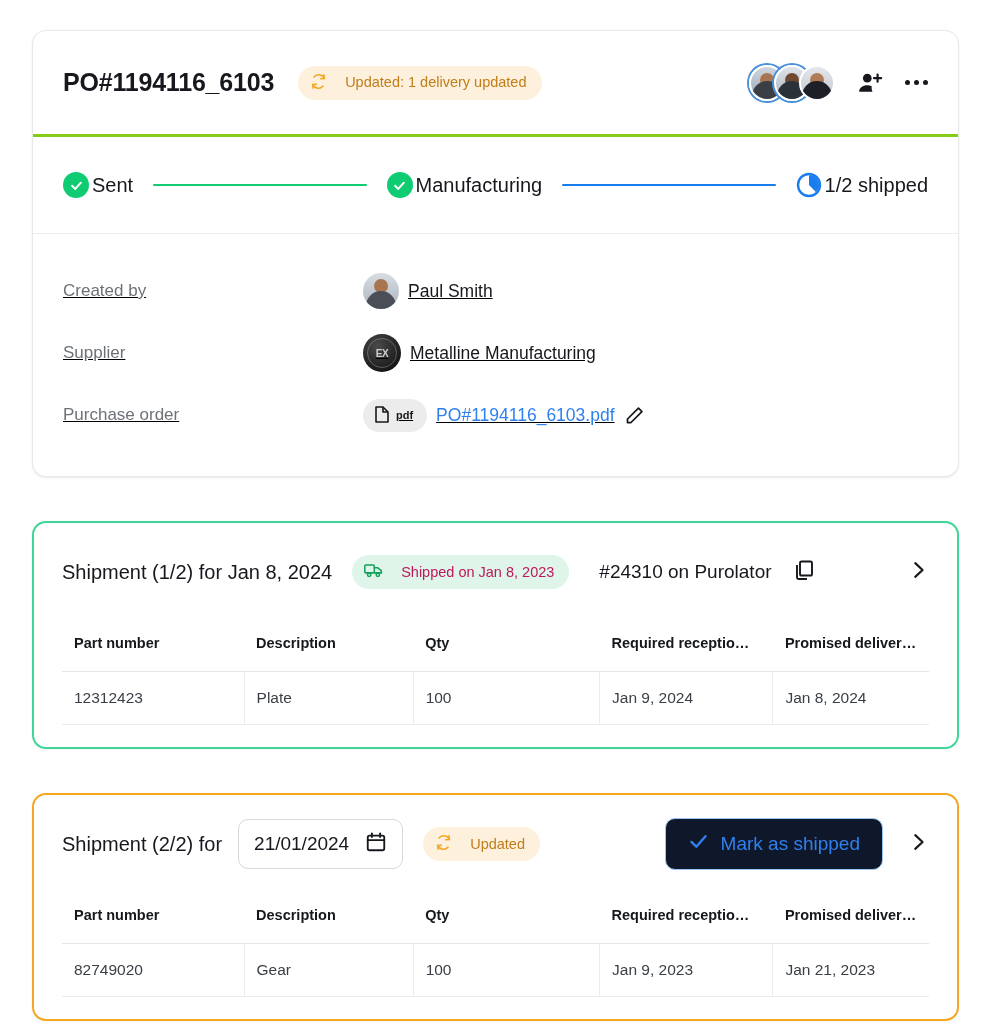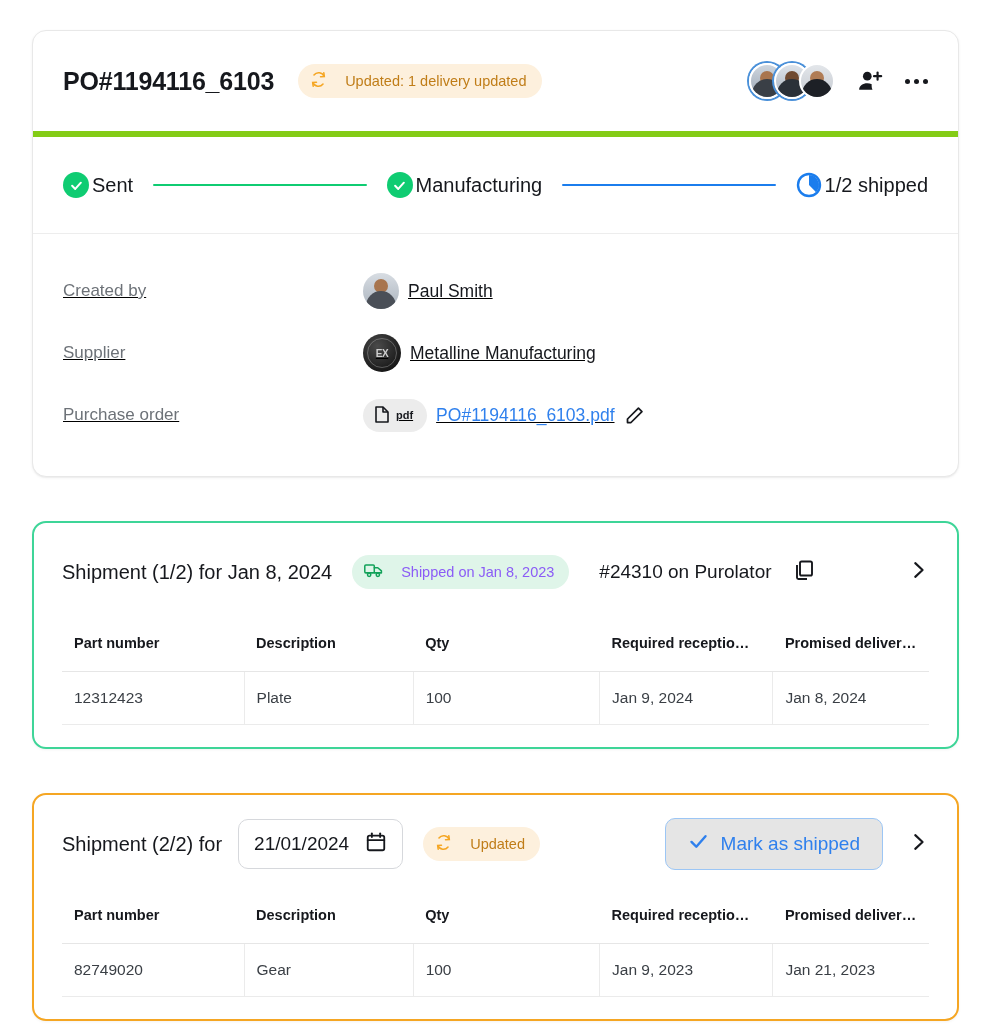--- a/index.html
+++ b/index.html
@@ -28,40 +28,40 @@
   }
   .card.green  { border: 2px solid #3ed598; box-shadow: 0 1px 3px rgba(0,0,0,0.05); }
   .card.orange { border: 2px solid #f5a623; box-shadow: 0 1px 3px rgba(0,0,0,0.05); }
 
   
   .po-header {
     display: flex;
     align-items: center;
     padding: 0 30px;
     height: 106px;
-    border-bottom: 6px solid #84cc16;
+    border-bottom: 3px solid #84cc16;
   }
   .po-title {
     font-size: 25px;
     font-weight: bold;
     color: #16181d;
     letter-spacing: -0.2px;
     white-space: nowrap;
   }
   .badge {
     display: inline-flex;
     align-items: center;
     gap: 18px;
     border-radius: 999px;
     padding: 7px 15px 7px 12px;
     font-size: 14.5px;
     white-space: nowrap;
   }
   .badge.amber { background: #fdf0dd; color: #c07d18; }
-  .badge.green { background: #dff5e9; color: #8b5cf6; }
+  .badge.green { background: #dff5e9; color: #be185d; }
   .badge-label { line-height: 1; }
   .hdr-badge { margin-left: 24px; }
 
   .hdr-right {
     margin-left: auto;
     display: flex;
     align-items: center;
     gap: 22px;
   }
   .avatars { display: flex; align-items: center; }
@@ -243,21 +243,21 @@
   }
   .date-value { font-size: 19px; color: #16181d; }
 
   .mark-btn {
     display: inline-flex;
     align-items: center;
     gap: 12px;
     border: 1px solid #9cc6f5;
     border-radius: 10px;
     padding: 12px 22px;
-    background: #e5e5e5;
+    background: #0f172a;
     color: #2f80ed;
     font-size: 19px;
     cursor: pointer;
   }
 
   
   .tbl-wrap { padding: 0 28px 22px 28px; }
   table.items {
     width: 100%;
     border-collapse: collapse;

